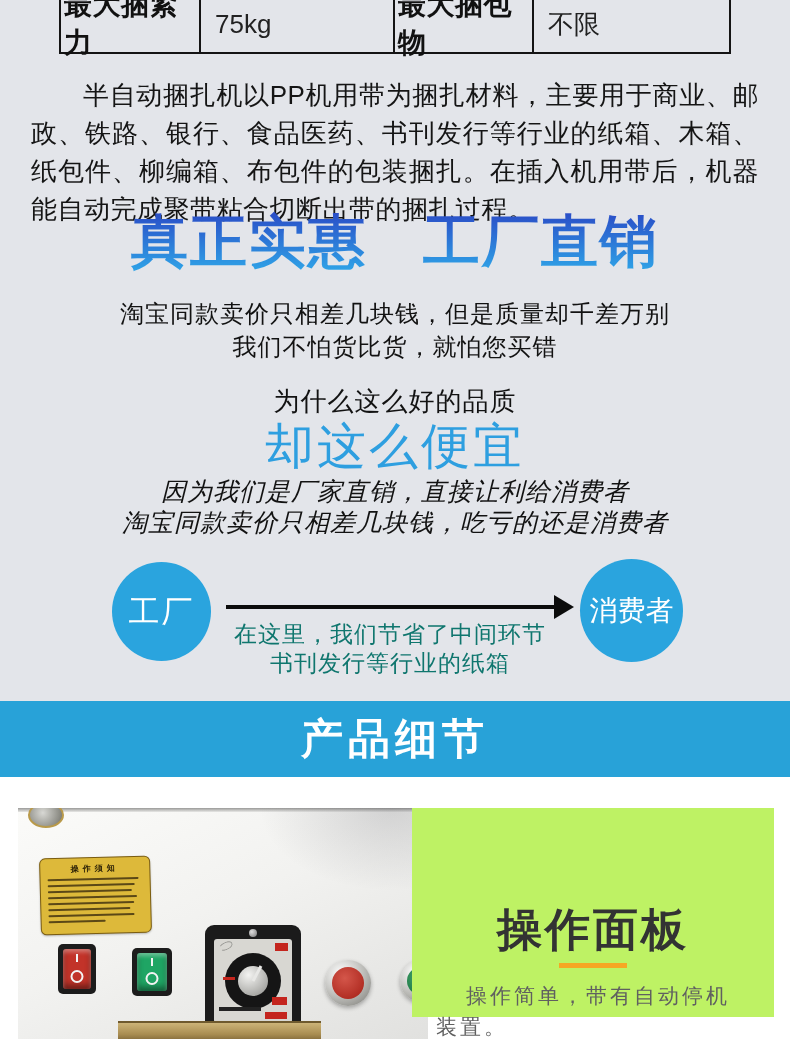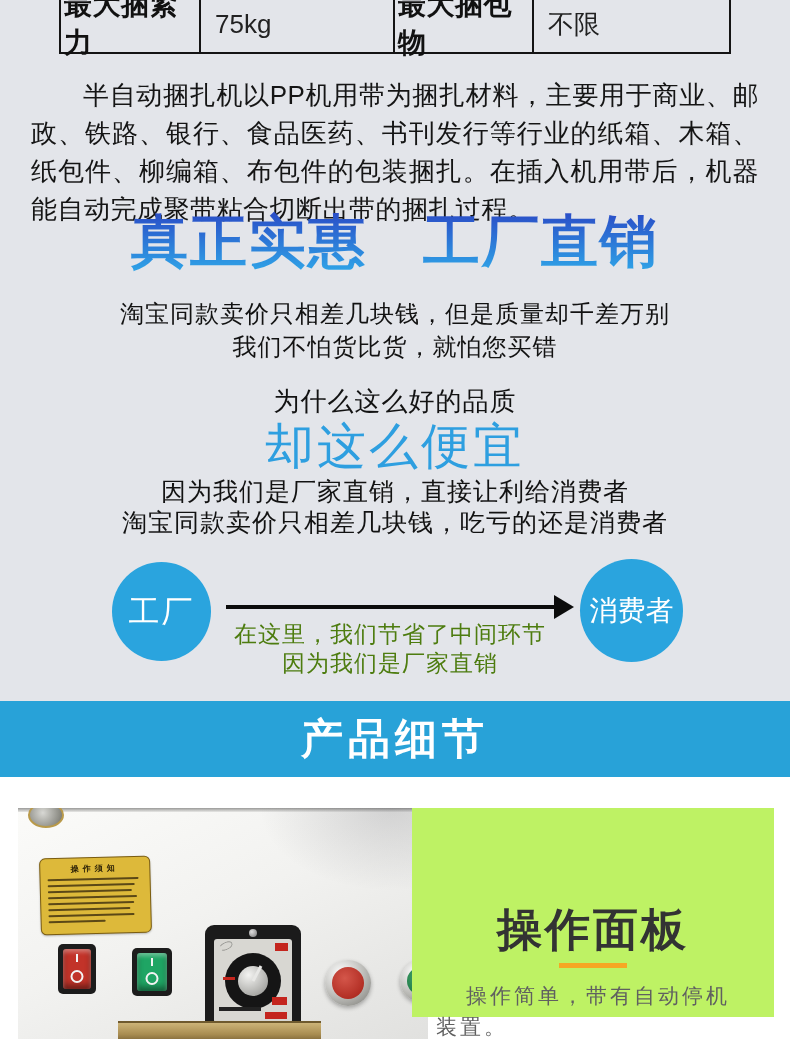--- a/index.html
+++ b/index.html
@@ -22,29 +22,29 @@
   .headline{ position:absolute; left:0; top:204px; width:790px; display:flex; justify-content:center; gap:56px; font-size:57px; font-weight:bold; letter-spacing:2px; color:#2a6fd8; }
   @supports (-webkit-background-clip: text){
     .headline span{ background:linear-gradient(180deg,#2a4ac6 8%,#2fa9e9 92%); -webkit-background-clip:text; background-clip:text; -webkit-text-fill-color:transparent; }
   }
 
   .compare{ position:absolute; left:0; top:297px; width:790px; text-align:center; font-size:24px; line-height:33px; color:#121212; letter-spacing:1px; }
 
   .quality-q{ position:absolute; left:0; top:384px; width:790px; text-align:center; font-size:26px; color:#121212; letter-spacing:1px; }
   .cheap{ position:absolute; left:0; top:414px; width:790px; text-align:center; font-size:49px; color:#2e9fe0; letter-spacing:3px; }
 
-  .reasons{ position:absolute; left:0; top:476px; width:790px; text-align:center; font-size:25px; line-height:31px; color:#121212; letter-spacing:1px; }
+  .reasons{ position:absolute; left:0; top:476px; width:790px; text-align:center; font-size:25px; line-height:31px; color:#121212; letter-spacing:1px;font-style:italic; }
 
   
   .flow-circle{ position:absolute; border-radius:50%; background:#2aa4de; color:#fff; display:flex; align-items:center; justify-content:center; }
   .flow-factory{ left:112px; top:562px; width:99px; height:99px; font-size:31px; letter-spacing:2px; }
   .flow-consumer{ left:580px; top:559px; width:103px; height:103px; font-size:28px; }
   .flow-arrow-line{ position:absolute; left:226px; top:605px; width:332px; height:4px; background:#0c0c0c; }
   .flow-arrow-head{ position:absolute; left:554px; top:595px; width:0; height:0; border-left:20px solid #0c0c0c; border-top:12px solid transparent; border-bottom:12px solid transparent; }
-  .flow-notes{ position:absolute; left:150px; top:620px; width:480px; text-align:center; font-size:23px; line-height:29px; color:#4d7c0f; letter-spacing:1px; }
+  .flow-notes{ position:absolute; left:150px; top:620px; width:480px; text-align:center; font-size:23px; line-height:29px; color:#0f766e; letter-spacing:1px; }
 
   
   .banner{ position:absolute; left:0; top:701px; width:790px; height:76px; background:#28a2d8; display:flex; align-items:center; justify-content:center; }
   .banner-title{ color:#fff; font-size:42px; font-weight:bold; letter-spacing:5px; }
 
   
   .detail-section{ position:absolute; left:0; top:777px; width:790px; height:262px; background:#fff; }
 
   
   .photo{ position:absolute; left:18px; top:31px; width:410px; height:231px; overflow:hidden;
@@ -138,21 +138,21 @@
       <div>因为我们是厂家直销，直接让利给消费者</div>
       <div>淘宝同款卖价只相差几块钱，吃亏的还是消费者</div>
     </div>
 
     <div class="flow-circle flow-factory">工厂</div>
     <div class="flow-arrow-line"></div>
     <div class="flow-arrow-head"></div>
     <div class="flow-circle flow-consumer">消费者</div>
     <div class="flow-notes">
       <div>在这里，我们节省了中间环节</div>
-      <div>因为我们是厂家直销</div>
+      <div>书刊发行等行业的纸箱</div>
     </div>
 
   </div>
 
   <div class="banner">
     <div class="banner-title">产品细节</div>
   </div>
 
   <div class="detail-section">
 

